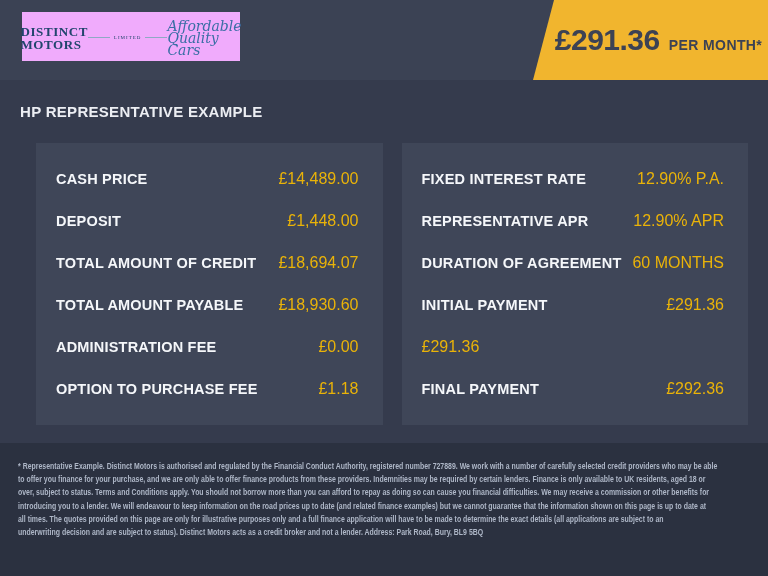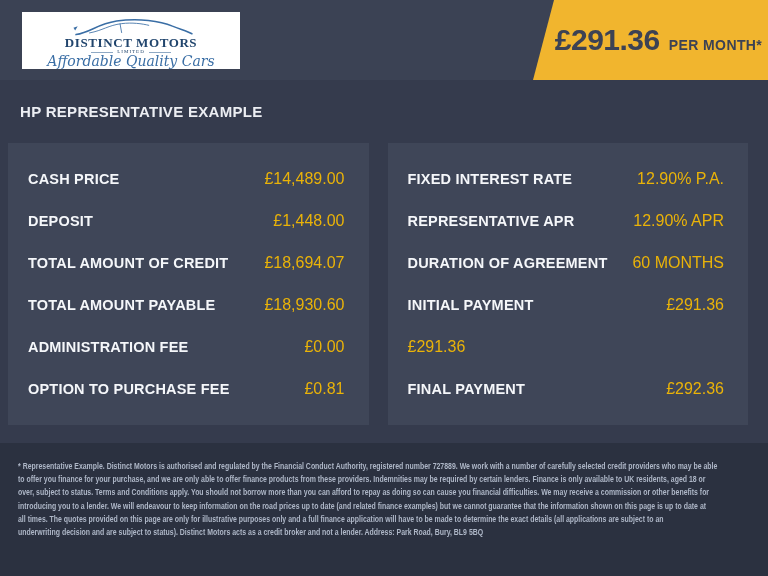--- a/index.html
+++ b/index.html
@@ -10,23 +10,23 @@
     overflow: hidden;
   }
   .page { position: relative; width: 768px; height: 576px; background: #353b4d; }
 
   
   .header {
     position: absolute; top: 0; left: 0; right: 0; height: 80px;
     background: #3b4254;
   }
   .logo-box {
-    position: absolute; left: 22px; top: 12px; width: 218px; height: 57px;
-    background: #ffffff;
-    display: flex; flex-direction: column; align-items: center; justify-content: center;
+    position: absolute; left: 22px; top: 12px; width: 218px; height: 49px;
+    background: #f0abfc;
+    display: flex; flex-direction: row; align-items: center; justify-content: center;
     padding-top: 2px;
   }
   .logo-car { display: block; margin-bottom: -2px; }
   .logo-name {
     font-family: "Liberation Serif", serif;
     font-weight: bold; font-size: 13px; letter-spacing: 0.6px;
     color: #21456d; line-height: 13px;
   }
   .logo-limited {
     font-family: "Liberation Serif", serif;
@@ -51,21 +51,21 @@
 
   
   .title {
     position: absolute; left: 20px; top: 103px;
     font-size: 15px; font-weight: bold; letter-spacing: 0.3px;
     color: #eceef3;
   }
 
   
   .panels {
-    position: absolute; left: 8px; right: 20px; top: 143px; height: 282px;
+    position: absolute; left: 36px; right: 20px; top: 143px; height: 282px;
     display: flex; gap: 19px;
   }
   .panel {
     flex: 1; background: #3f4658;
     padding: 15px 24px 15px 20px;
     display: flex; flex-direction: column; justify-content: space-between;
   }
   .row {
     height: 42px; display: flex; align-items: center; justify-content: space-between;
   }
@@ -132,21 +132,21 @@
       <div class="row">
         <span class="lbl">TOTAL AMOUNT PAYABLE</span>
         <span class="val">£18,930.60</span>
       </div>
       <div class="row">
         <span class="lbl">ADMINISTRATION FEE</span>
         <span class="val">£0.00</span>
       </div>
       <div class="row">
         <span class="lbl">OPTION TO PURCHASE FEE</span>
-        <span class="val">£0.81</span>
+        <span class="val">£1.18</span>
       </div>
     </section>
 
     <section class="panel">
       <div class="row">
         <span class="lbl">FIXED INTEREST RATE</span>
         <span class="val">12.90% P.A.</span>
       </div>
       <div class="row">
         <span class="lbl">REPRESENTATIVE APR</span>

